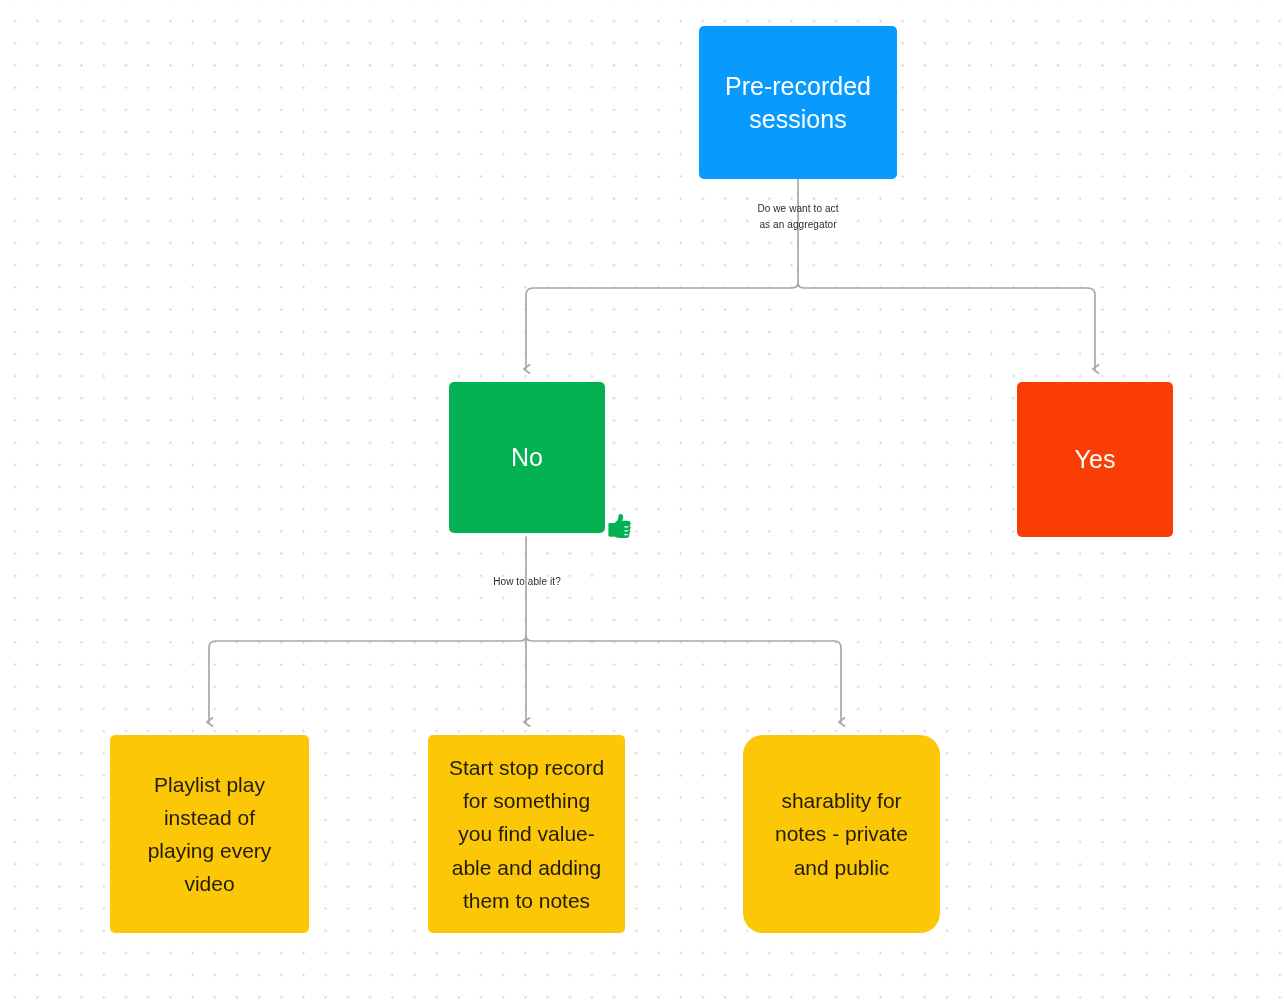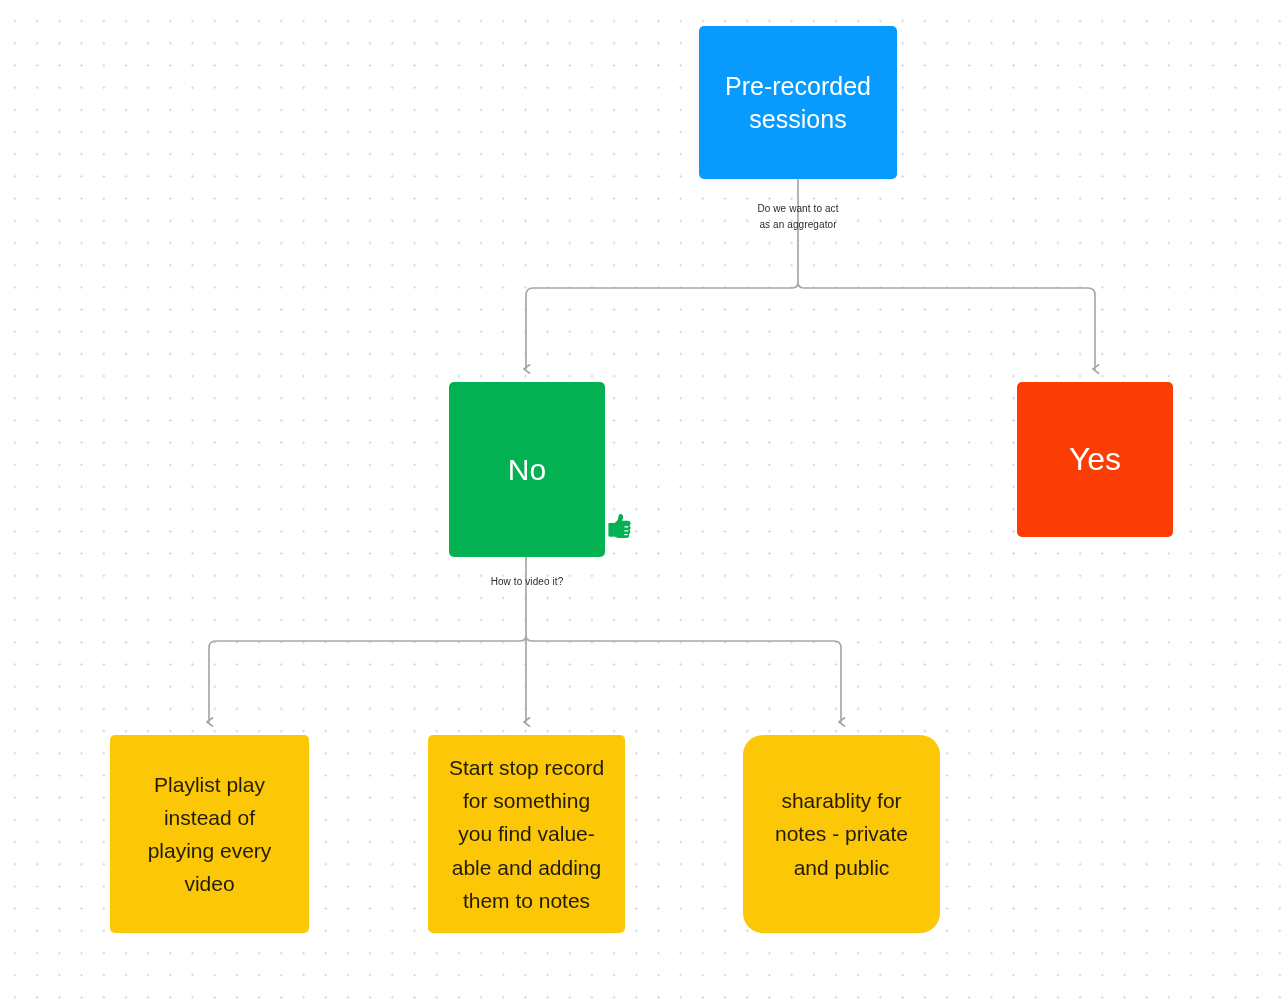--- a/index.html
+++ b/index.html
@@ -52,33 +52,33 @@
     width: 198px;
     height: 153px;
     background: #089bfd;
     color: #ffffff;
     font-size: 25px;
   }
   .node-no {
     left: 449px;
     top: 382px;
     width: 156px;
-    height: 175px;
+    height: 151px;
     background: #04b152;
     color: #ffffff;
-    font-size: 30px;
+    font-size: 25px;
   }
   .node-yes {
     left: 1017px;
     top: 382px;
     width: 156px;
     height: 155px;
     background: #fa3c05;
     color: #ffffff;
-    font-size: 32px;
+    font-size: 25px;
   }
   .node-leaf {
     top: 735px;
     height: 198px;
     background: #fbc707;
     color: #231c09;
     font-size: 21px;
     line-height: 1.58;
   }
   .leaf-1 { left: 110px; width: 199px; }
@@ -175,21 +175,21 @@
       <path d="M13.6 4.2c1.9-0.5 3.4 0.6 3.5 2.4 0.1 1.5-0.4 2.8-1.1 4.1h5.6c1.9 0 3.2 1.2 3.1 2.9-0.05 0.9-0.5 1.6-1.2 2.1 0.8 0.5 1.2 1.2 1.1 2.2-0.06 0.9-0.5 1.5-1.2 2 0.7 0.5 1 1.2 0.9 2.1-0.1 0.9-0.6 1.5-1.4 1.9 0.4 0.5 0.5 1.1 0.4 1.8-0.2 1.4-1.3 2.2-3 2.2h-7.2c-1.3 0-2.4-0.3-3.6-0.9l-1.2-0.6V12.9l1.1-0.7c1.7-1.1 2.6-2.6 2.9-4.6 0.15-1.1 0.3-2.1 0.6-2.9 0.1-0.3 0.3-0.45 0.7-0.5z" fill="#04b152"></path>
       <path d="M3.6 13.1h4.1c0.7 0 1.2 0.5 1.2 1.2v11.3c0 0.7-0.5 1.2-1.2 1.2H3.6c-0.7 0-1.2-0.5-1.2-1.2V14.3c0-0.7 0.5-1.2 1.2-1.2z" fill="#04b152"></path>
       <path d="M21.9 16.8h-3.1M21.8 20.8h-3.0M21.3 24.6h-2.6" fill="none" stroke="#ffffff" stroke-width="1.15" stroke-linecap="round"></path>
     </svg>
   </div>
 
   <div class="node node-yes">
     <span class="node-text">Yes</span>
   </div>
 
-  <div class="edge-label label-solve">How to video it?</div>
+  <div class="edge-label label-solve">How to able it?</div>
 
   <div class="node node-leaf leaf-1">
     <span class="node-text">Playlist play
 instead of
 playing every
 video</span>
   </div>
 
   <div class="node node-leaf leaf-2">
     <span class="node-text">Start stop record

